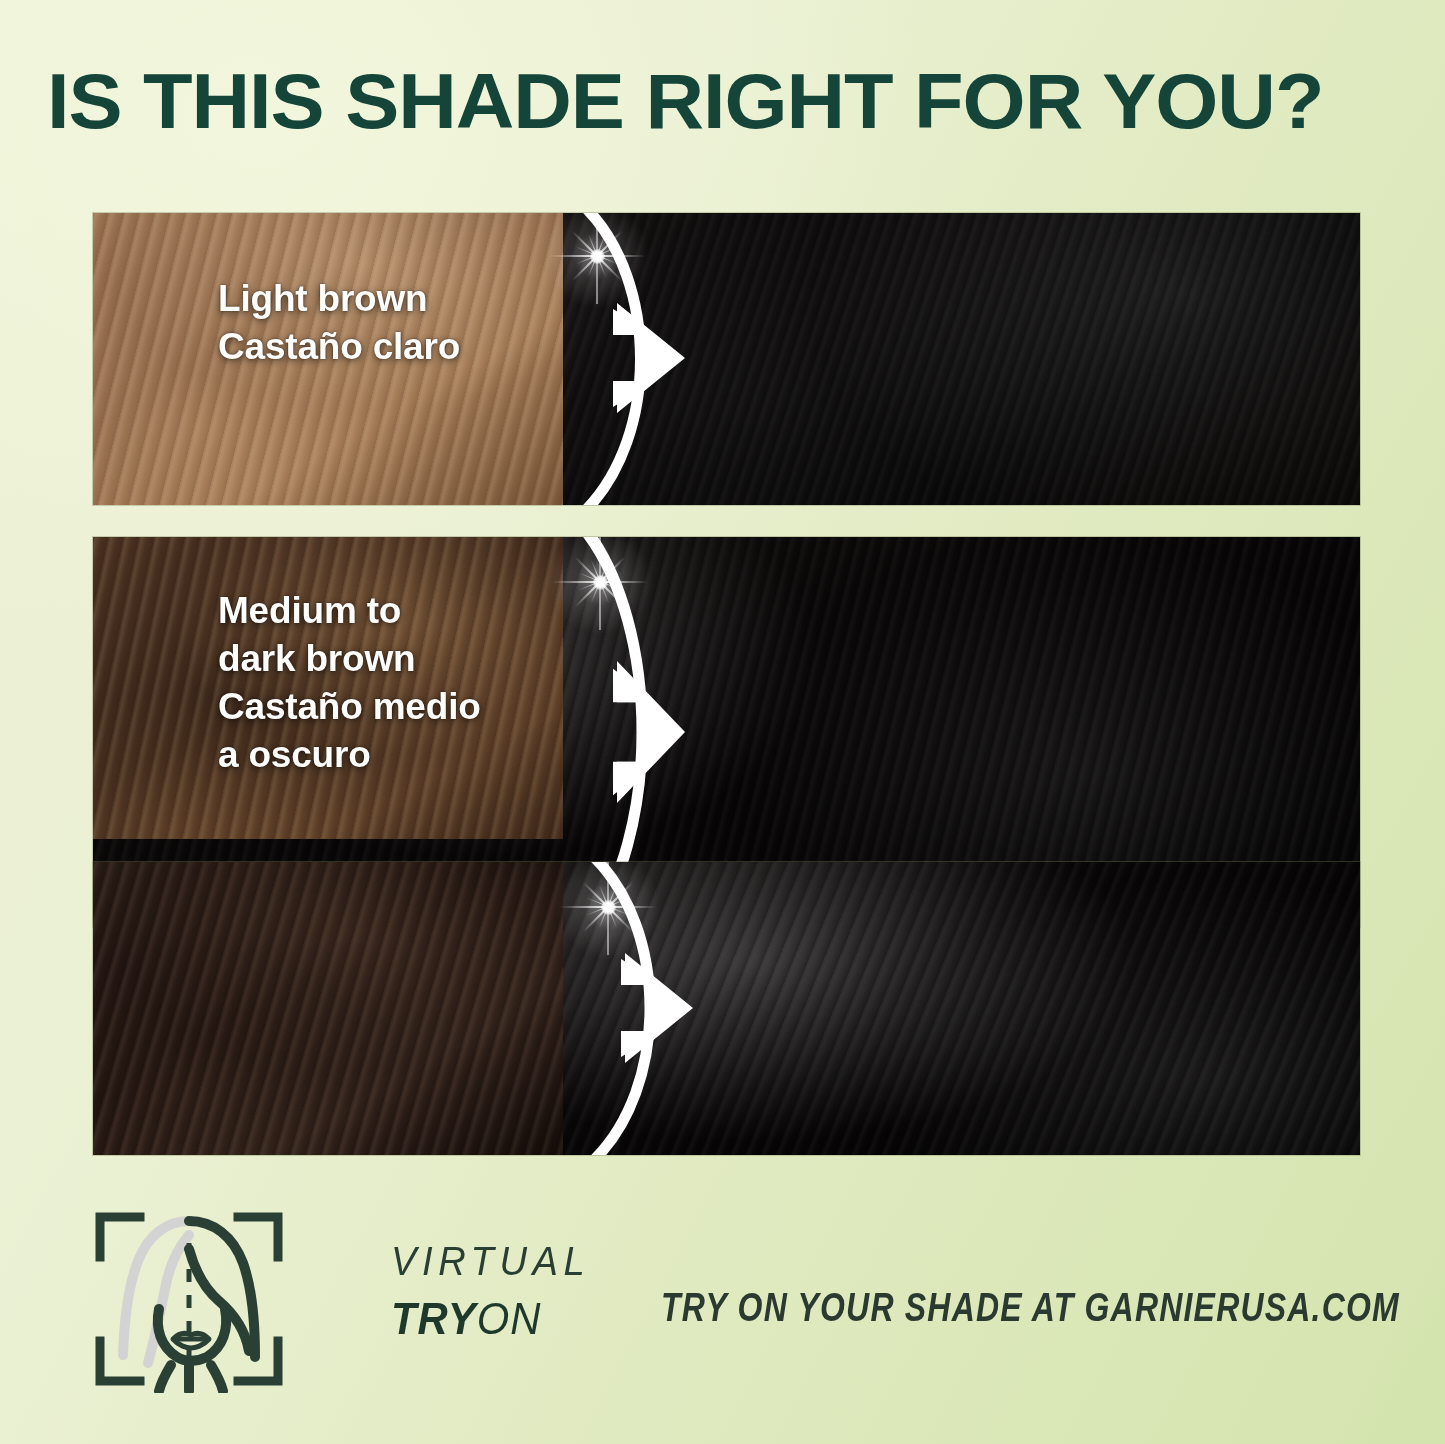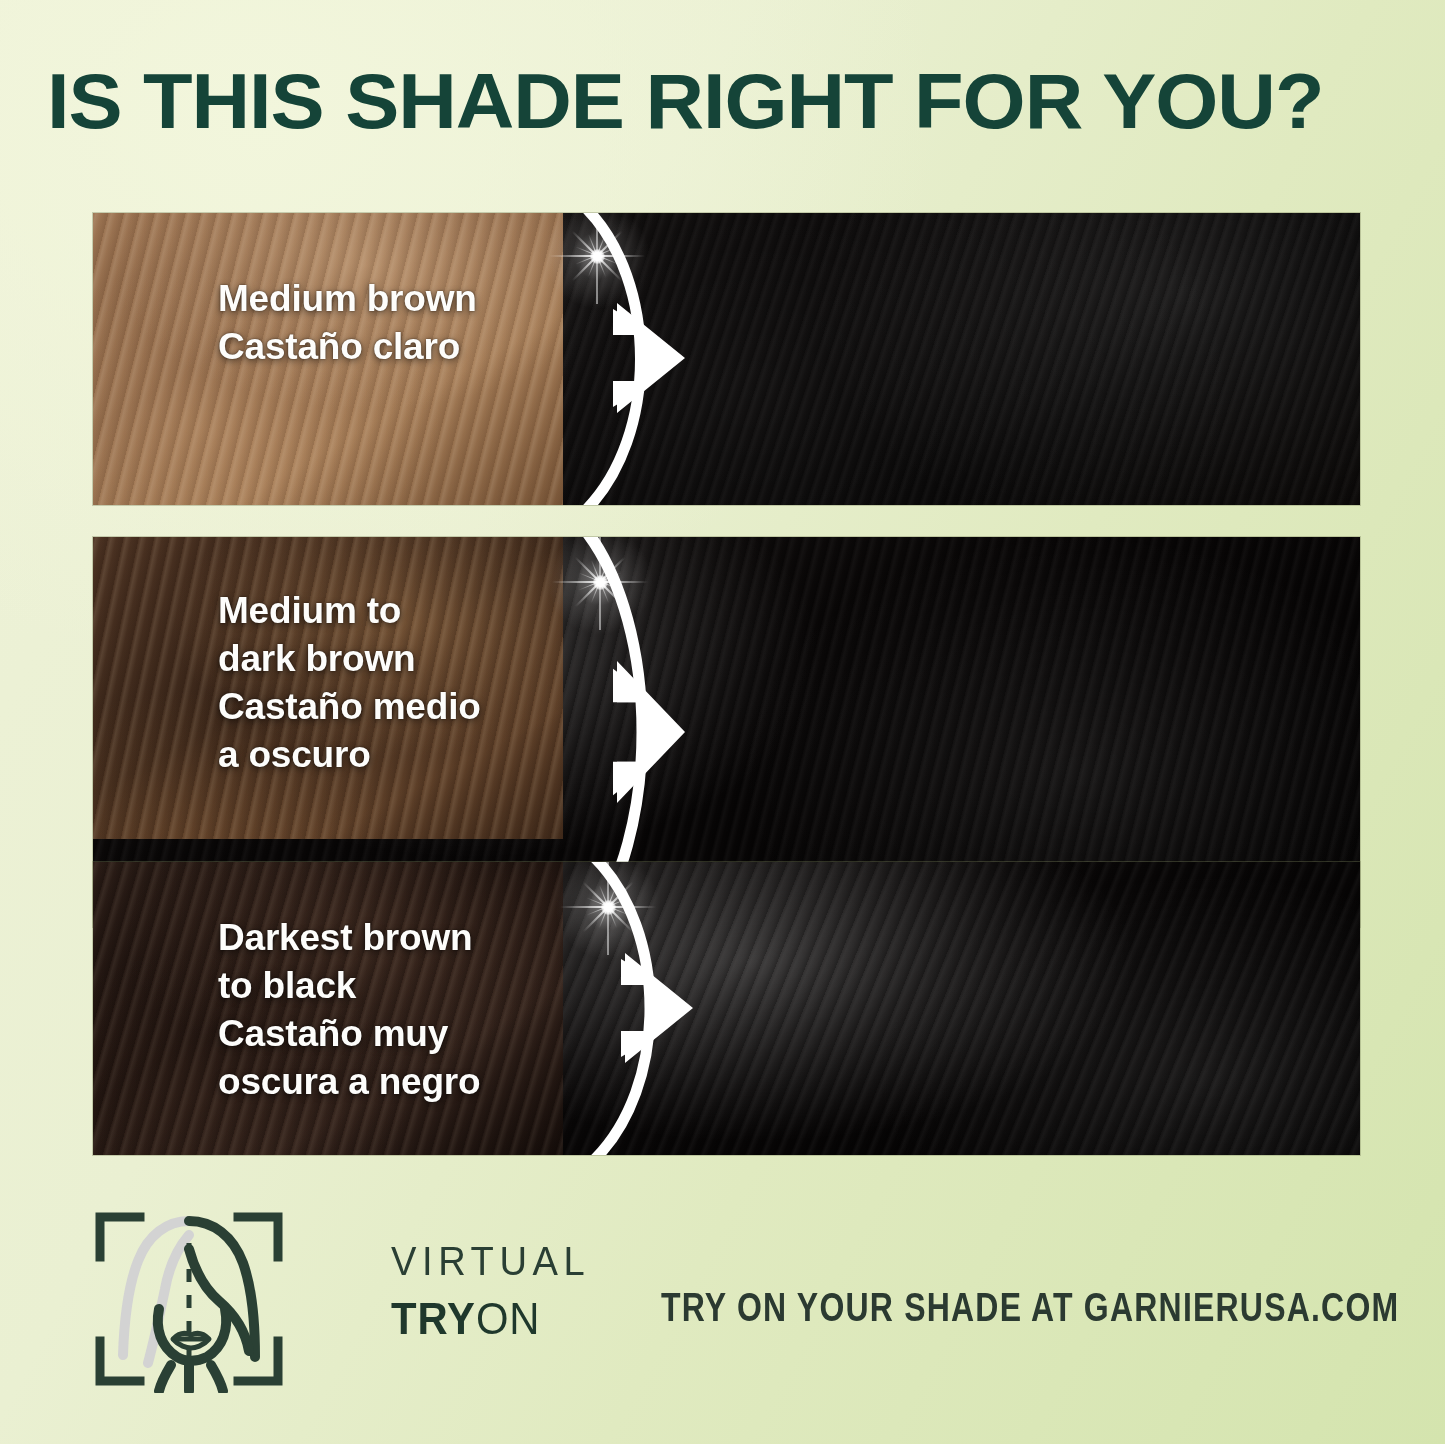--- a/index.html
+++ b/index.html
@@ -152,21 +152,21 @@
     letter-spacing:-0.2px;
     text-shadow:0 2px 7px rgba(0,0,0,.55), 0 0 2px rgba(0,0,0,.5);
     white-space:pre-line;
     z-index:4;
   }
   #panel-0 .panel-text { top:62px; }
   #panel-1 .panel-text { top:50px; }
   #panel-2 .panel-text { top:52px; }
 
   
-  .footer { position:absolute; left:93px; top:1205px; width:1290px; height:190px; }
+  .footer { position:absolute; left:93px; top:1205px; width:1290px; height:190px;font-style:italic; }
 
   .vto-logo { position:absolute; left:0; top:0; width:192px; height:188px; }
   .vto-logo svg { width:100%; height:100%; display:block; }
 
   .vto-words { position:absolute; left:298px; top:36px; width:230px; color:#213b2f; }
   .vto-virtual {
     font-size:41px; letter-spacing:6px; font-weight:400;
     line-height:1; color:#2a3f34; transform:scaleX(.93); transform-origin:left center;
   }
   .vto-tryon {
@@ -203,21 +203,21 @@
     <div class="ray" style="width:96px; height:2.4px; margin:-1.2px 0 0 -48px; transform:rotate(0deg);"></div>
     <div class="ray" style="width:2.4px; height:96px; margin:-48px 0 0 -1.2px;"></div>
     <div class="ray" style="width:70px; height:1.8px; margin:-0.9px 0 0 -35px; transform:rotate(45deg);"></div>
     <div class="ray" style="width:70px; height:1.8px; margin:-0.9px 0 0 -35px; transform:rotate(-45deg);"></div>
     <div class="ray" style="width:46px; height:1.2px; margin:-0.6px 0 0 -23px; transform:rotate(22deg);"></div>
     <div class="ray" style="width:46px; height:1.2px; margin:-0.6px 0 0 -23px; transform:rotate(-22deg);"></div>
     <div class="ray" style="width:46px; height:1.2px; margin:-0.6px 0 0 -23px; transform:rotate(68deg);"></div>
     <div class="ray" style="width:46px; height:1.2px; margin:-0.6px 0 0 -23px; transform:rotate(-68deg);"></div>
     <div class="core"></div>
   </div>
-  <div class="panel-text">Medium brown
+  <div class="panel-text">Light brown
 Castaño claro</div>
 </div>
 
 <div class="panel" id="panel-1">
   <div class="hair-dark"></div>
   <div class="hair-light" style="clip-path: path('M0,0 L492,0 C562,72 562,230 492,302 L0,302 Z');"></div>
   <div class="divider">
     <svg viewBox="0 0 1267 302" preserveAspectRatio="none">
       <path d="M492,-6 C568,70 568,232 492,308" fill="none" stroke="#ffffff" stroke-width="11"></path>
       <path d="M524,96 L524,128 L545,128 L545,174 L524,174 L524,206 L592,151 Z" fill="#ffffff"></path>
@@ -257,24 +257,20 @@
     <div class="ray" style="width:96px; height:2.4px; margin:-1.2px 0 0 -48px;"></div>
     <div class="ray" style="width:2.4px; height:96px; margin:-48px 0 0 -1.2px;"></div>
     <div class="ray" style="width:70px; height:1.8px; margin:-0.9px 0 0 -35px; transform:rotate(45deg);"></div>
     <div class="ray" style="width:70px; height:1.8px; margin:-0.9px 0 0 -35px; transform:rotate(-45deg);"></div>
     <div class="ray" style="width:46px; height:1.2px; margin:-0.6px 0 0 -23px; transform:rotate(22deg);"></div>
     <div class="ray" style="width:46px; height:1.2px; margin:-0.6px 0 0 -23px; transform:rotate(-22deg);"></div>
     <div class="ray" style="width:46px; height:1.2px; margin:-0.6px 0 0 -23px; transform:rotate(68deg);"></div>
     <div class="ray" style="width:46px; height:1.2px; margin:-0.6px 0 0 -23px; transform:rotate(-68deg);"></div>
     <div class="core"></div>
   </div>
-  <div class="panel-text">Darkest brown
-to black
-Castaño muy
-oscura a negro</div>
 </div>
 
 <div class="footer">
 
   <div class="vto-logo">
     <svg viewBox="0 0 192 188">
 
       <g fill="none" stroke="#2a4034" stroke-width="9" stroke-linecap="square">
         <path d="M7,52 L7,12 L47,12"></path>
         <path d="M145,12 L185,12 L185,52"></path>

